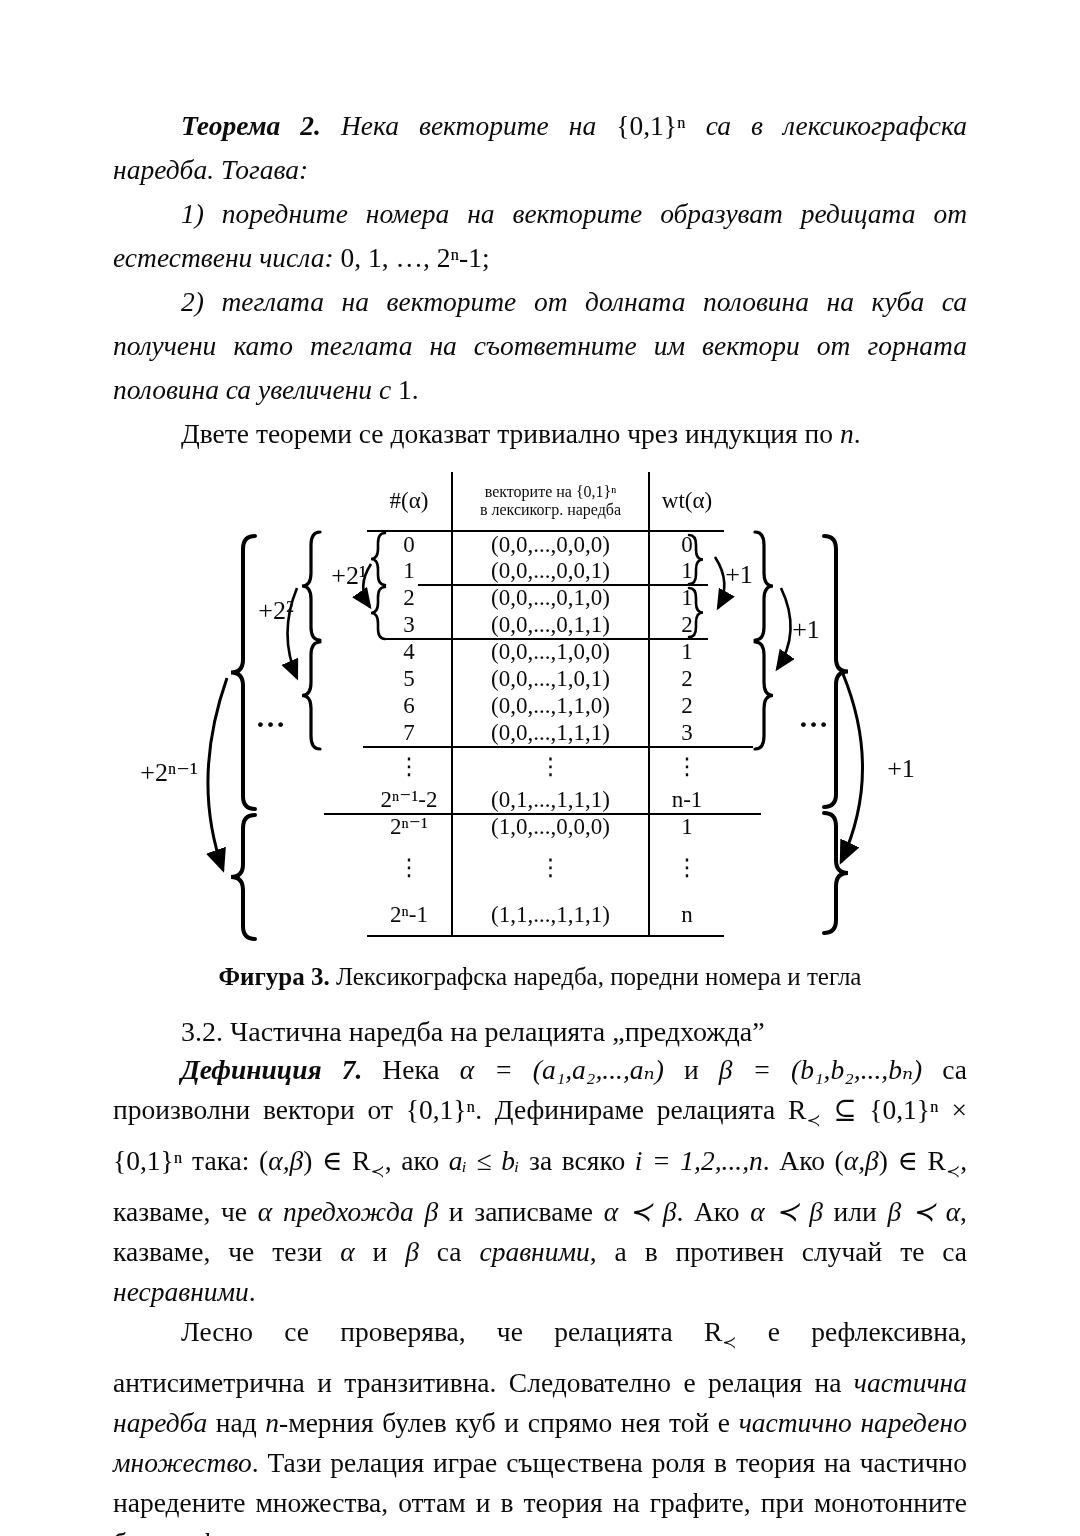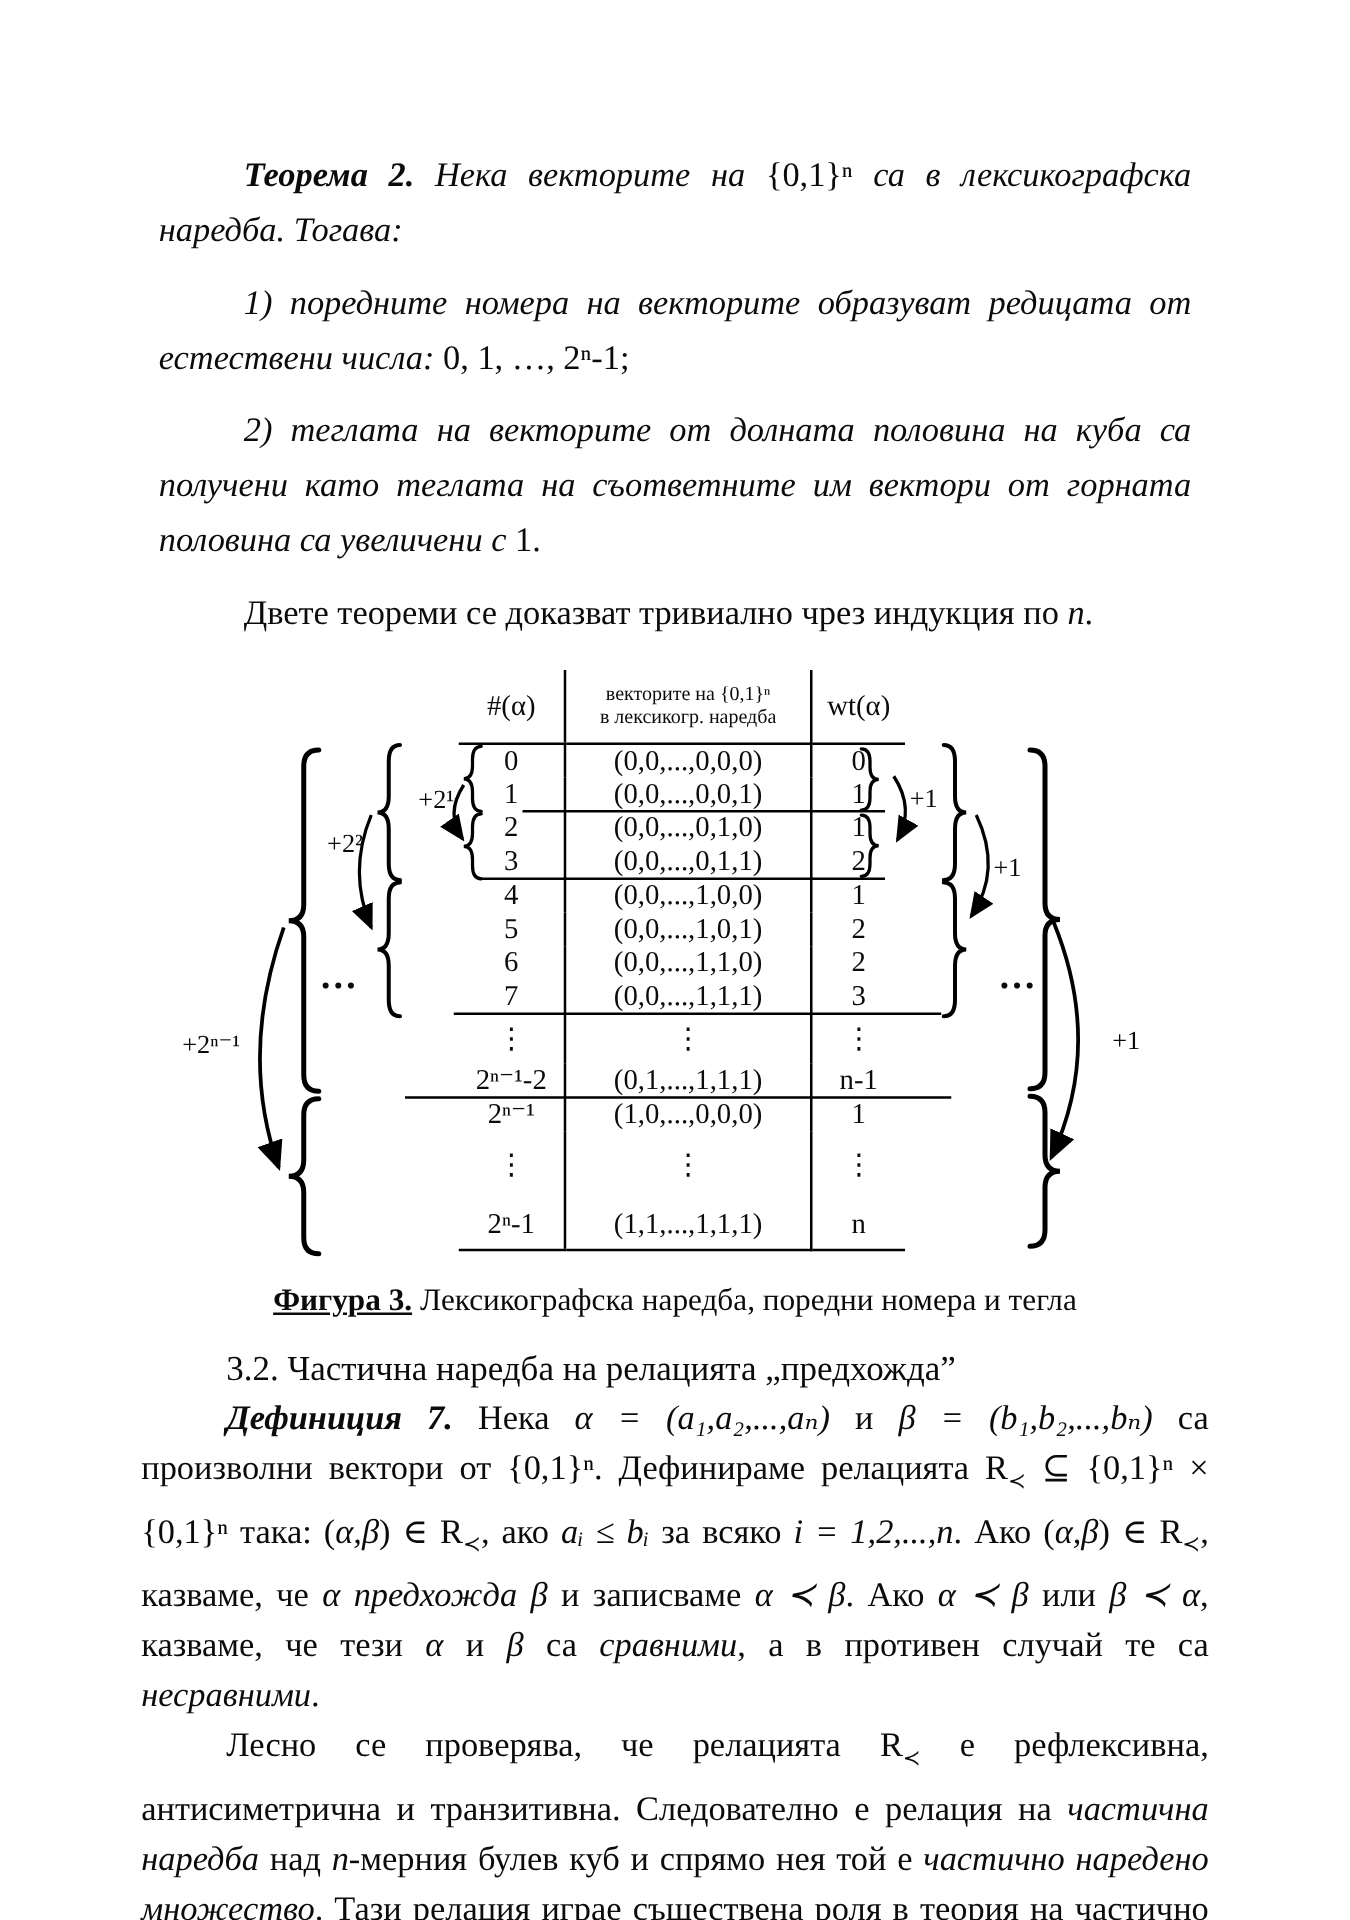--- a/index.html
+++ b/index.html
@@ -8,36 +8,36 @@
     width:1080px;height:1536px;
     margin:0 auto;
     background:#ffffff;
     box-sizing:border-box;
     padding:104px 113px 0 113px;
     font-family:"Liberation Serif","DejaVu Serif",serif;
     color:#0b0b0b;
     overflow:hidden;
   }
   p.bt{
-    margin:14px;
+    margin:0;
     font-size:27.5px;
     line-height:44px;
     text-align:justify;
     text-indent:68px;
   }
   p.bt2{
     margin:0;
     font-size:27.5px;
     line-height:40px;
     text-align:justify;
     text-indent:68px;
   }
   .seg-n{font-style:normal;}
   .seg-i{font-style:italic;}
-  .seg-b{font-weight:bold;text-decoration:underline;}
+  .seg-b{font-weight:bold;}
   .seg-bi{font-weight:bold;font-style:italic;}
   .seg-sub{vertical-align:-7px;font-size:0.62em;}
 
   
   .figure{
     position:relative;
     width:810px;height:486px;
     margin:6px auto 0 auto;
     font-size:23px;
   }
@@ -56,21 +56,21 @@
   .fig-table .cmid{border-left:2px solid #000;border-right:2px solid #000;}
   .fig-table tbody tr:last-child td{border-bottom:2.5px solid #000;}
   .h27{height:27px;}
   .h40{height:40px;}
   .h55{height:55px;}
   .hdr2{font-size:16px;line-height:1.15;}
   .vd{font-weight:bold;font-size:24px;}
   .hline{position:absolute;height:2px;background:#000;}
   .flabel{
     position:absolute;transform:translate(-50%,-50%);
-    font-size:21px;white-space:nowrap;
+    font-size:26px;white-space:nowrap;
   }
   .fdots{font-weight:bold;font-size:30px;letter-spacing:1px;}
 
   .caption{margin:12px 0 0 0;text-align:center;font-size:25px;line-height:34px;}
   .sec-head{margin:20px 0 0 68px;font-size:28px;font-weight:normal;line-height:36px;}
   .p-after-head{margin-top:4px;}
 </style>
 </head>
 <body>
 

